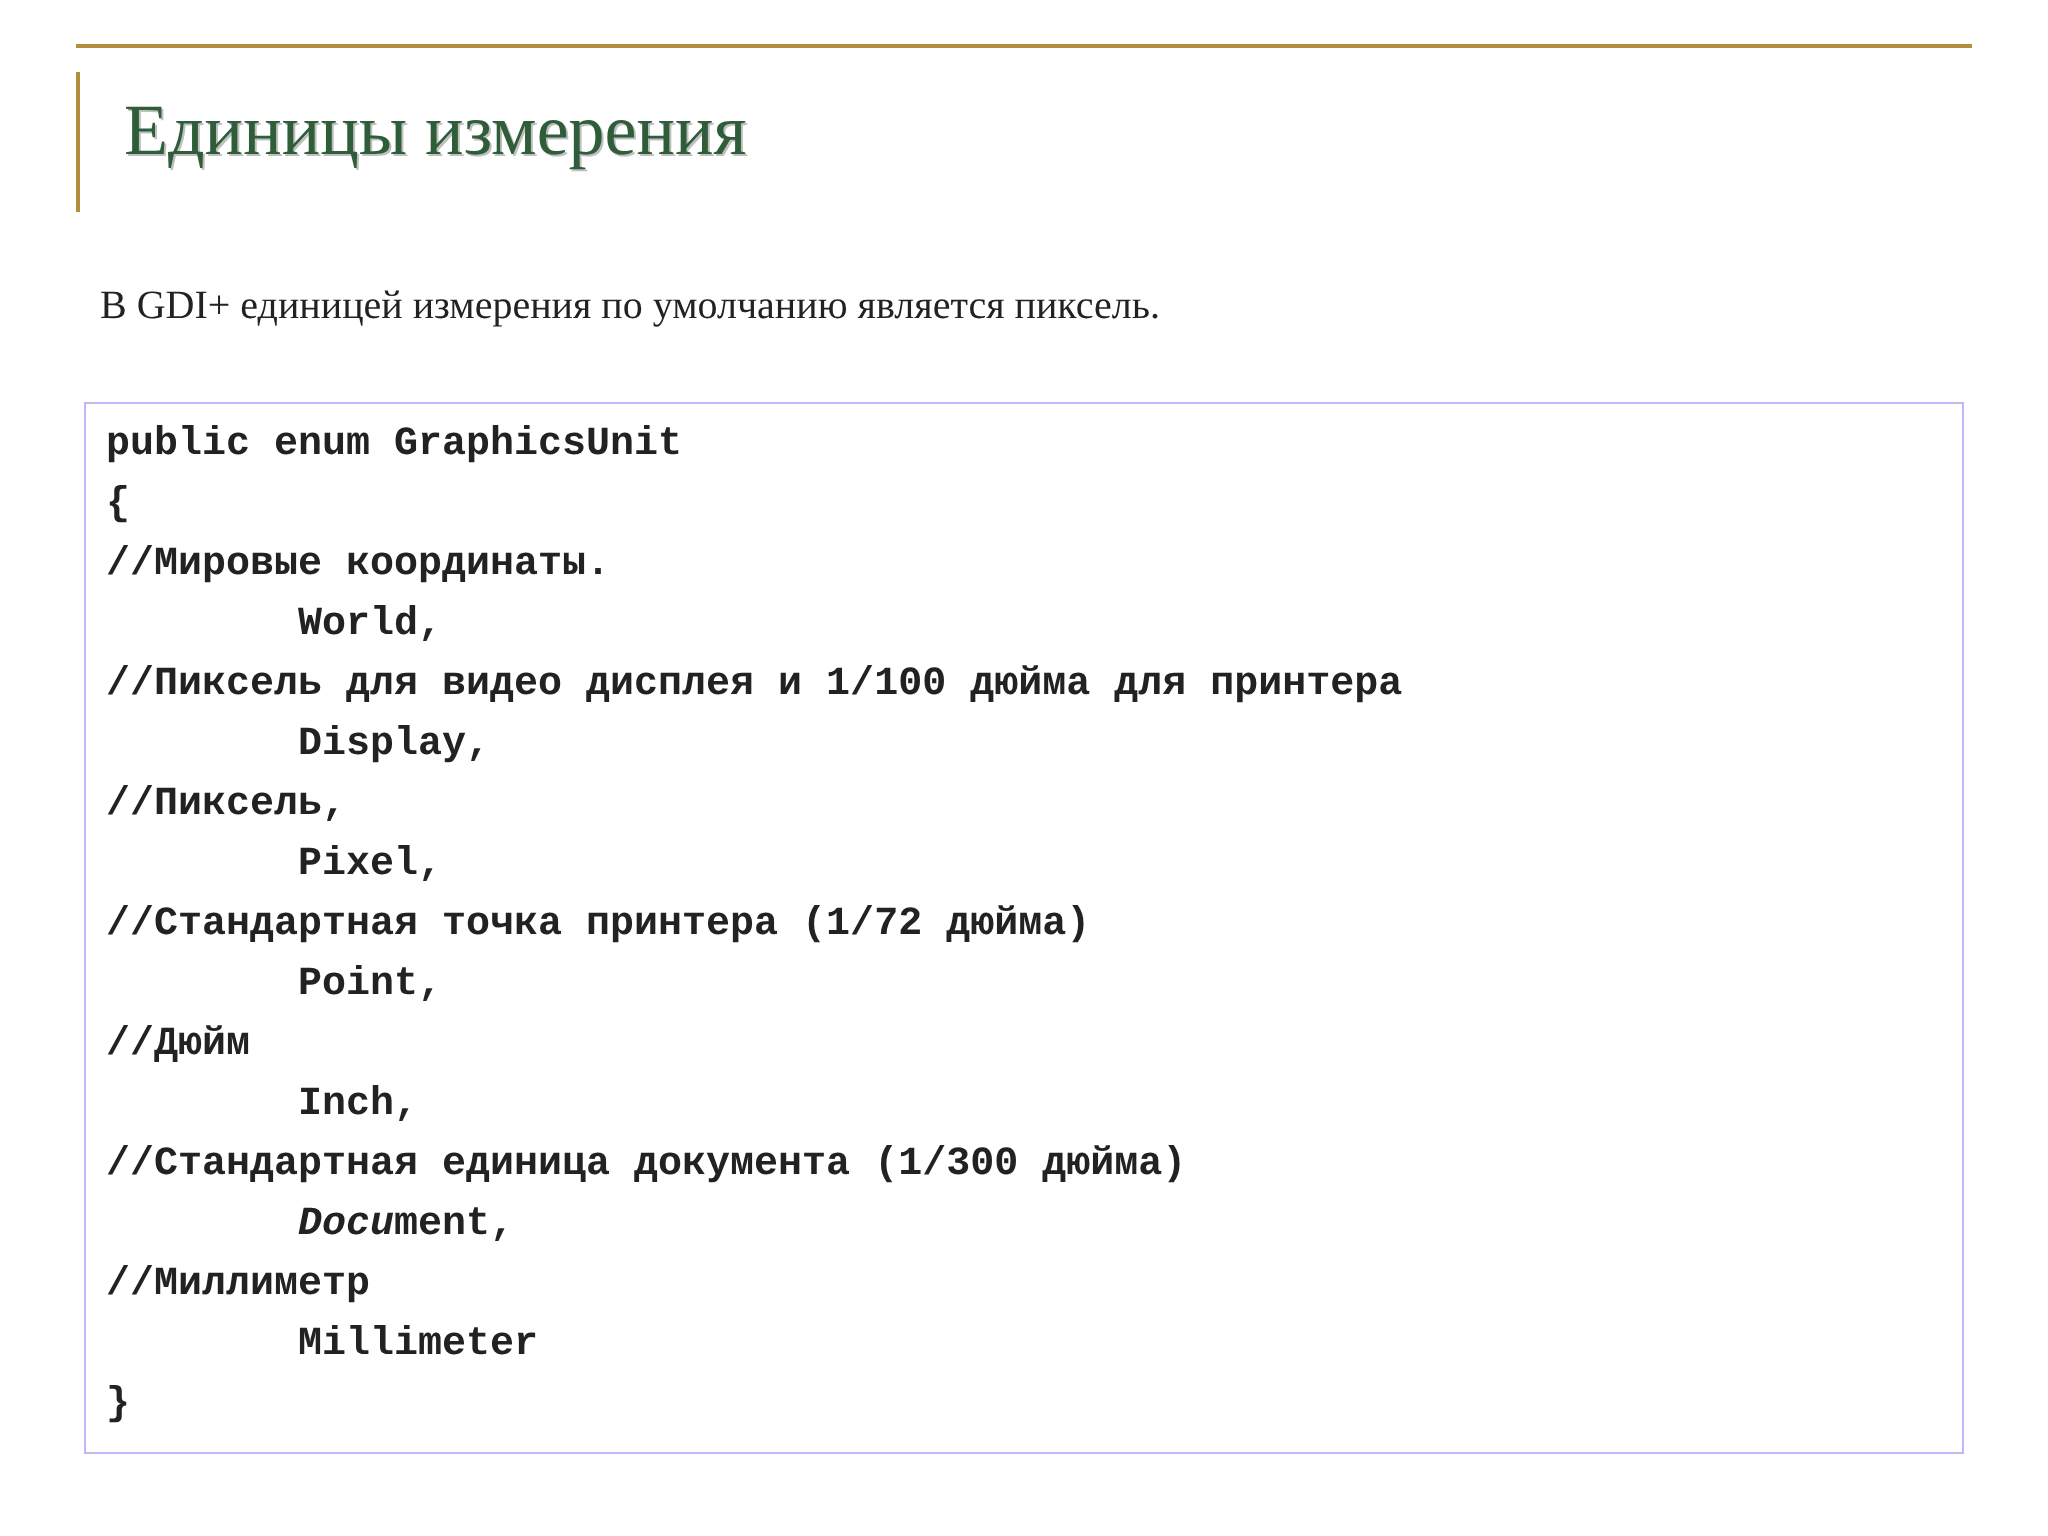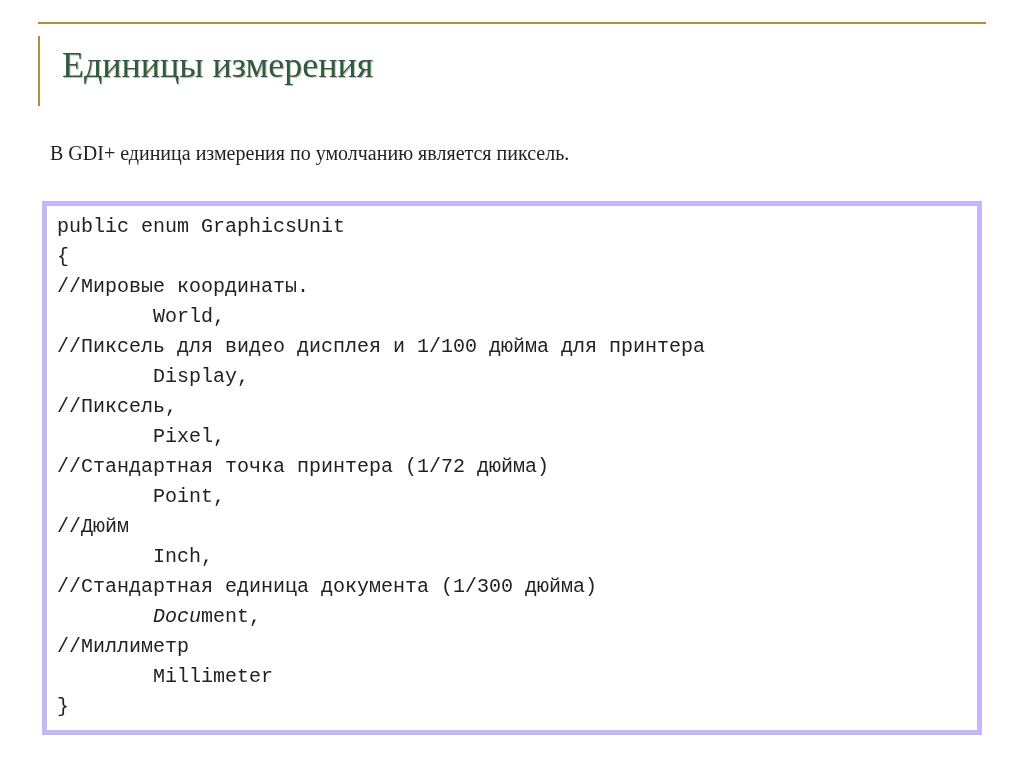--- a/index.html
+++ b/index.html
@@ -38,23 +38,24 @@
     padding: 8px 0 20px 0;
     font-family: Georgia, "Times New Roman", serif;
   }
   .intro {
     font-size: 20px;
     color: #222;
     margin: 0 0 36px 12px;
     font-family: Georgia, "Times New Roman", serif;
   }
   .code-box {
-    border: 5px solid #c4b5fd;
+    border: 1px solid #c4b5fd;
     padding: 6px 10px 8px 10px;
     margin: 0 4px 0 4px;
+    font-weight: bold;
   }
   .code-box pre {
     margin: 0;
     font-family: "Courier New", Courier, monospace;
     font-size: 20px;
     line-height: 1.5;
     color: #222;
     white-space: pre;
   }
   .code-box .ital {
@@ -65,21 +66,21 @@
 <body>
 
 <div class="slide">
   <div class="rule-top"></div>
 
   <div class="header-row">
     <div class="vbar"></div>
     <div class="title">Единицы измерения</div>
   </div>
 
-  <p class="intro">В GDI+ единица измерения по умолчанию является пиксель.</p>
+  <p class="intro">В GDI+ единицей измерения по умолчанию является пиксель.</p>
 
   <div class="code-box">
 <pre><span>public enum GraphicsUnit</span>
 <span>{</span>
 <span>//Мировые координаты.</span>
 <span>        World,</span>
 <span>//Пиксель для видео дисплея и 1/100 дюйма для принтера</span>
 <span>        Display,</span>
 <span>//Пиксель,</span>
 <span>        Pixel,</span>

